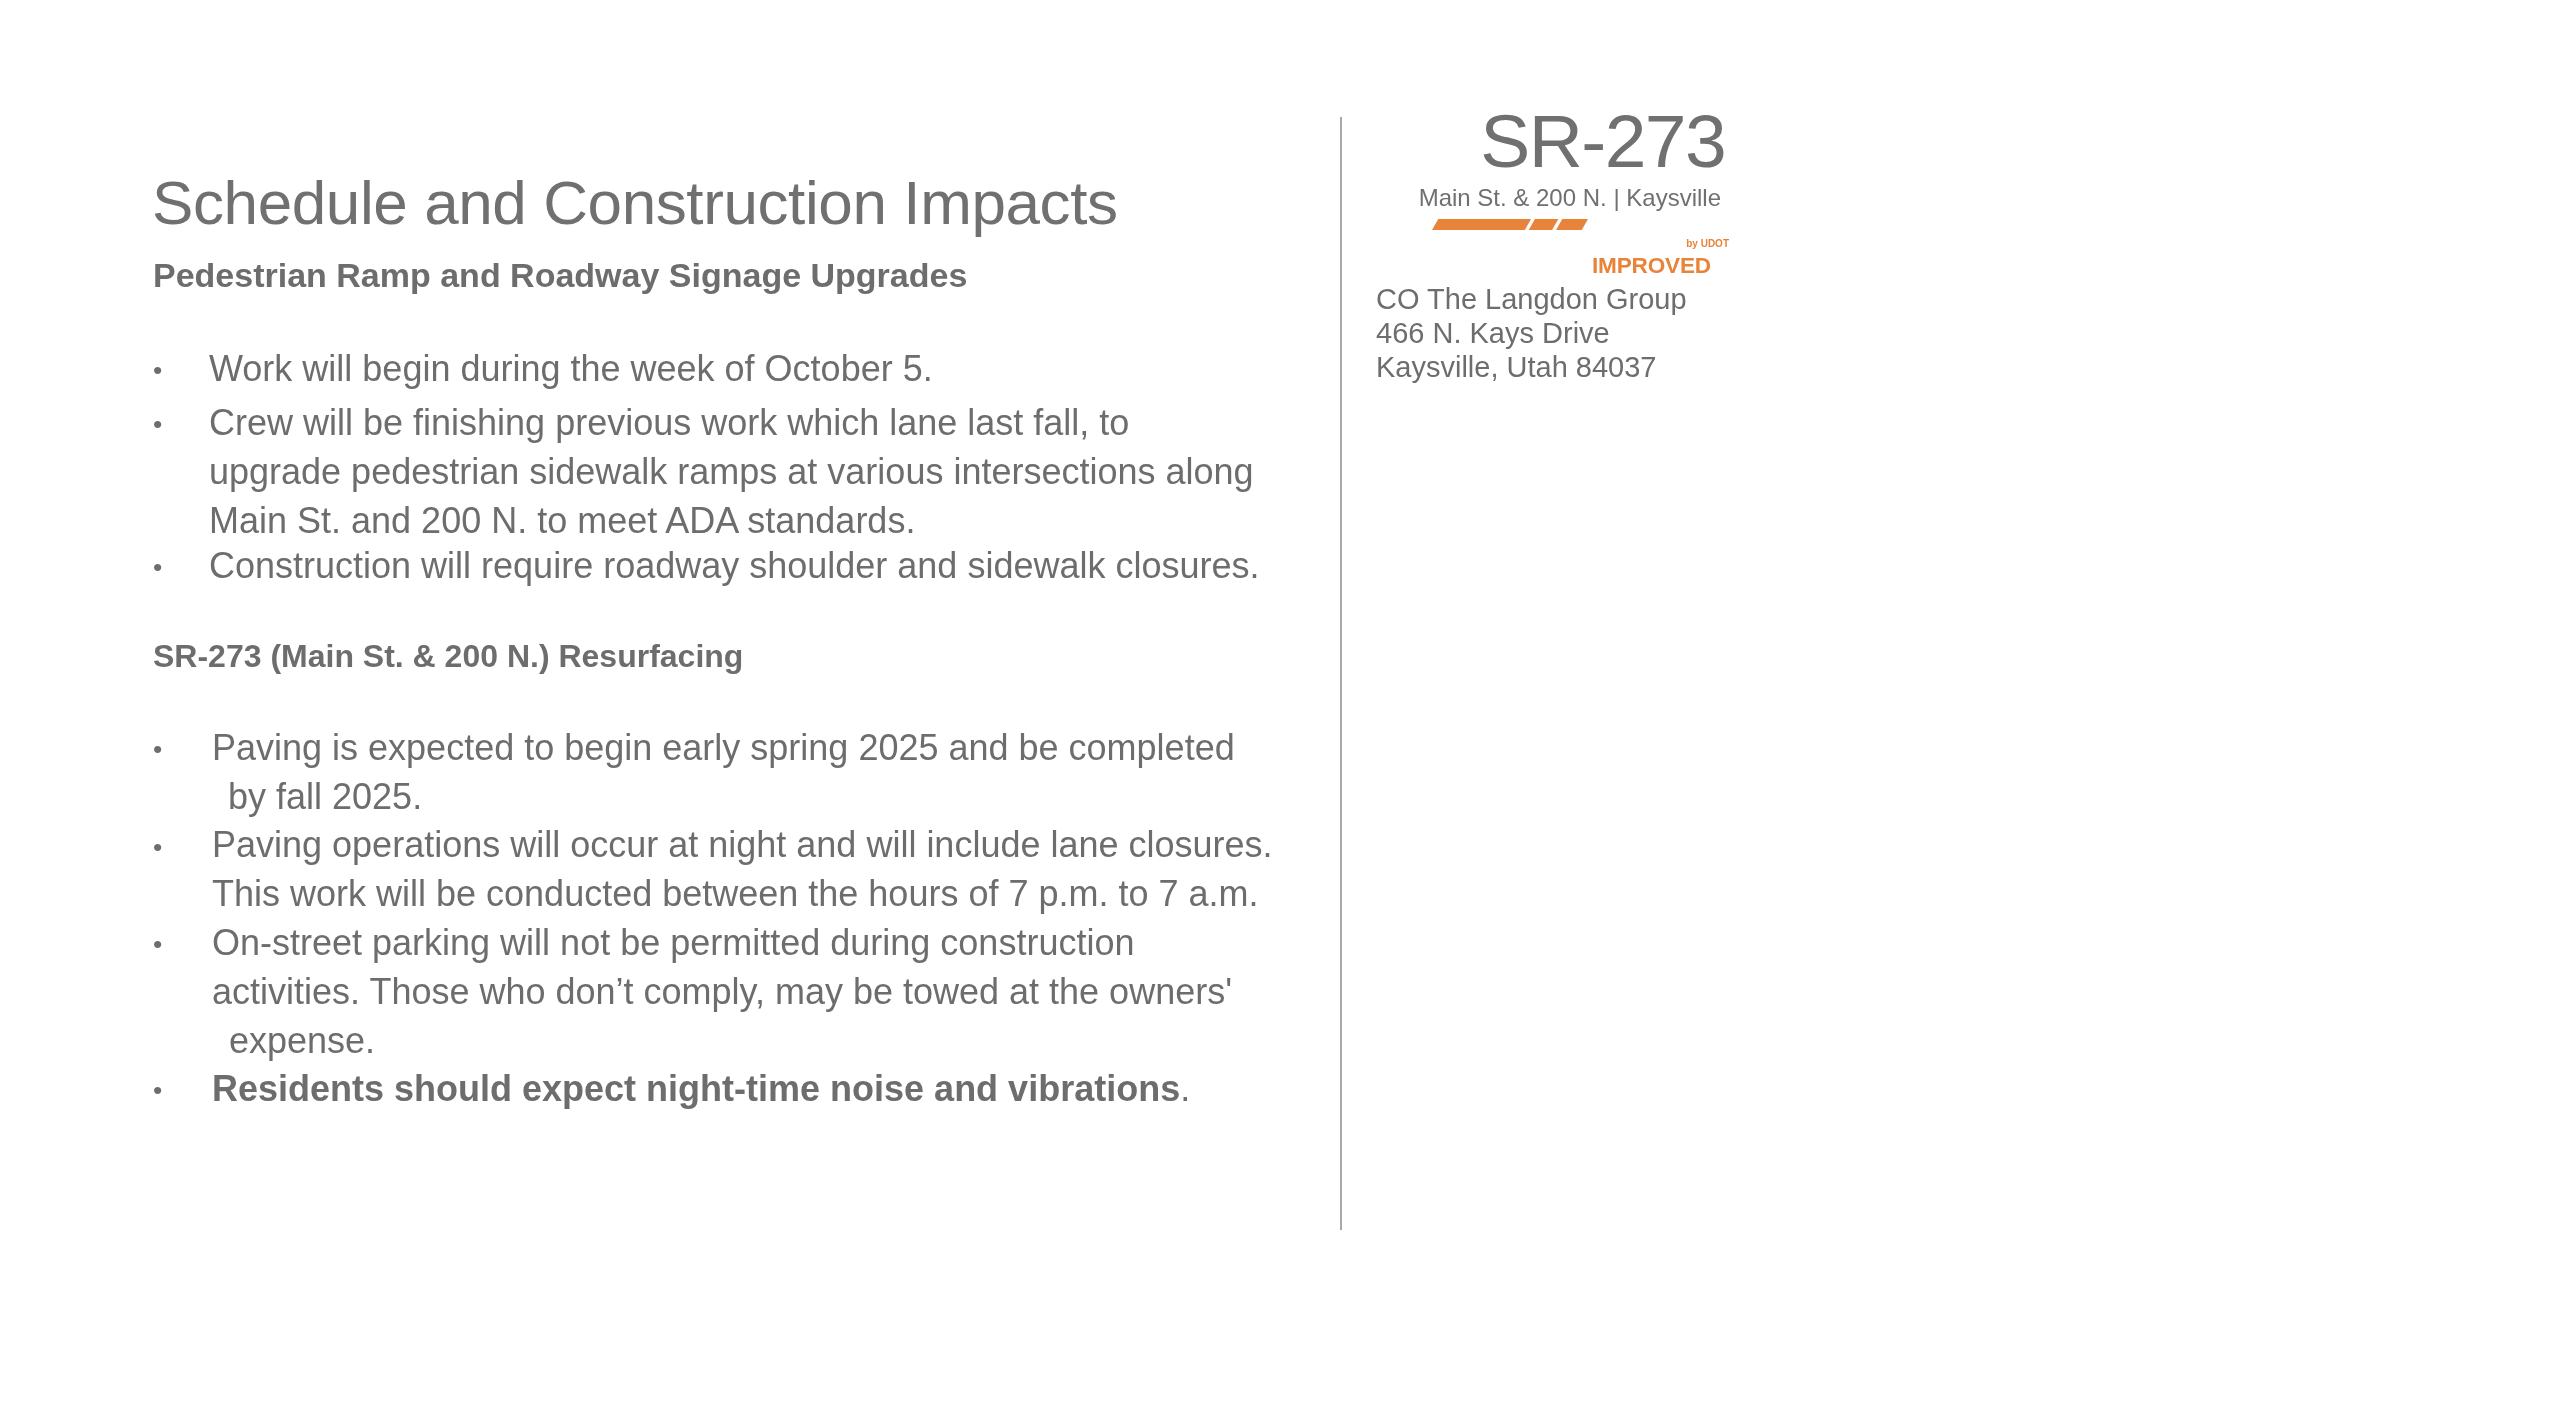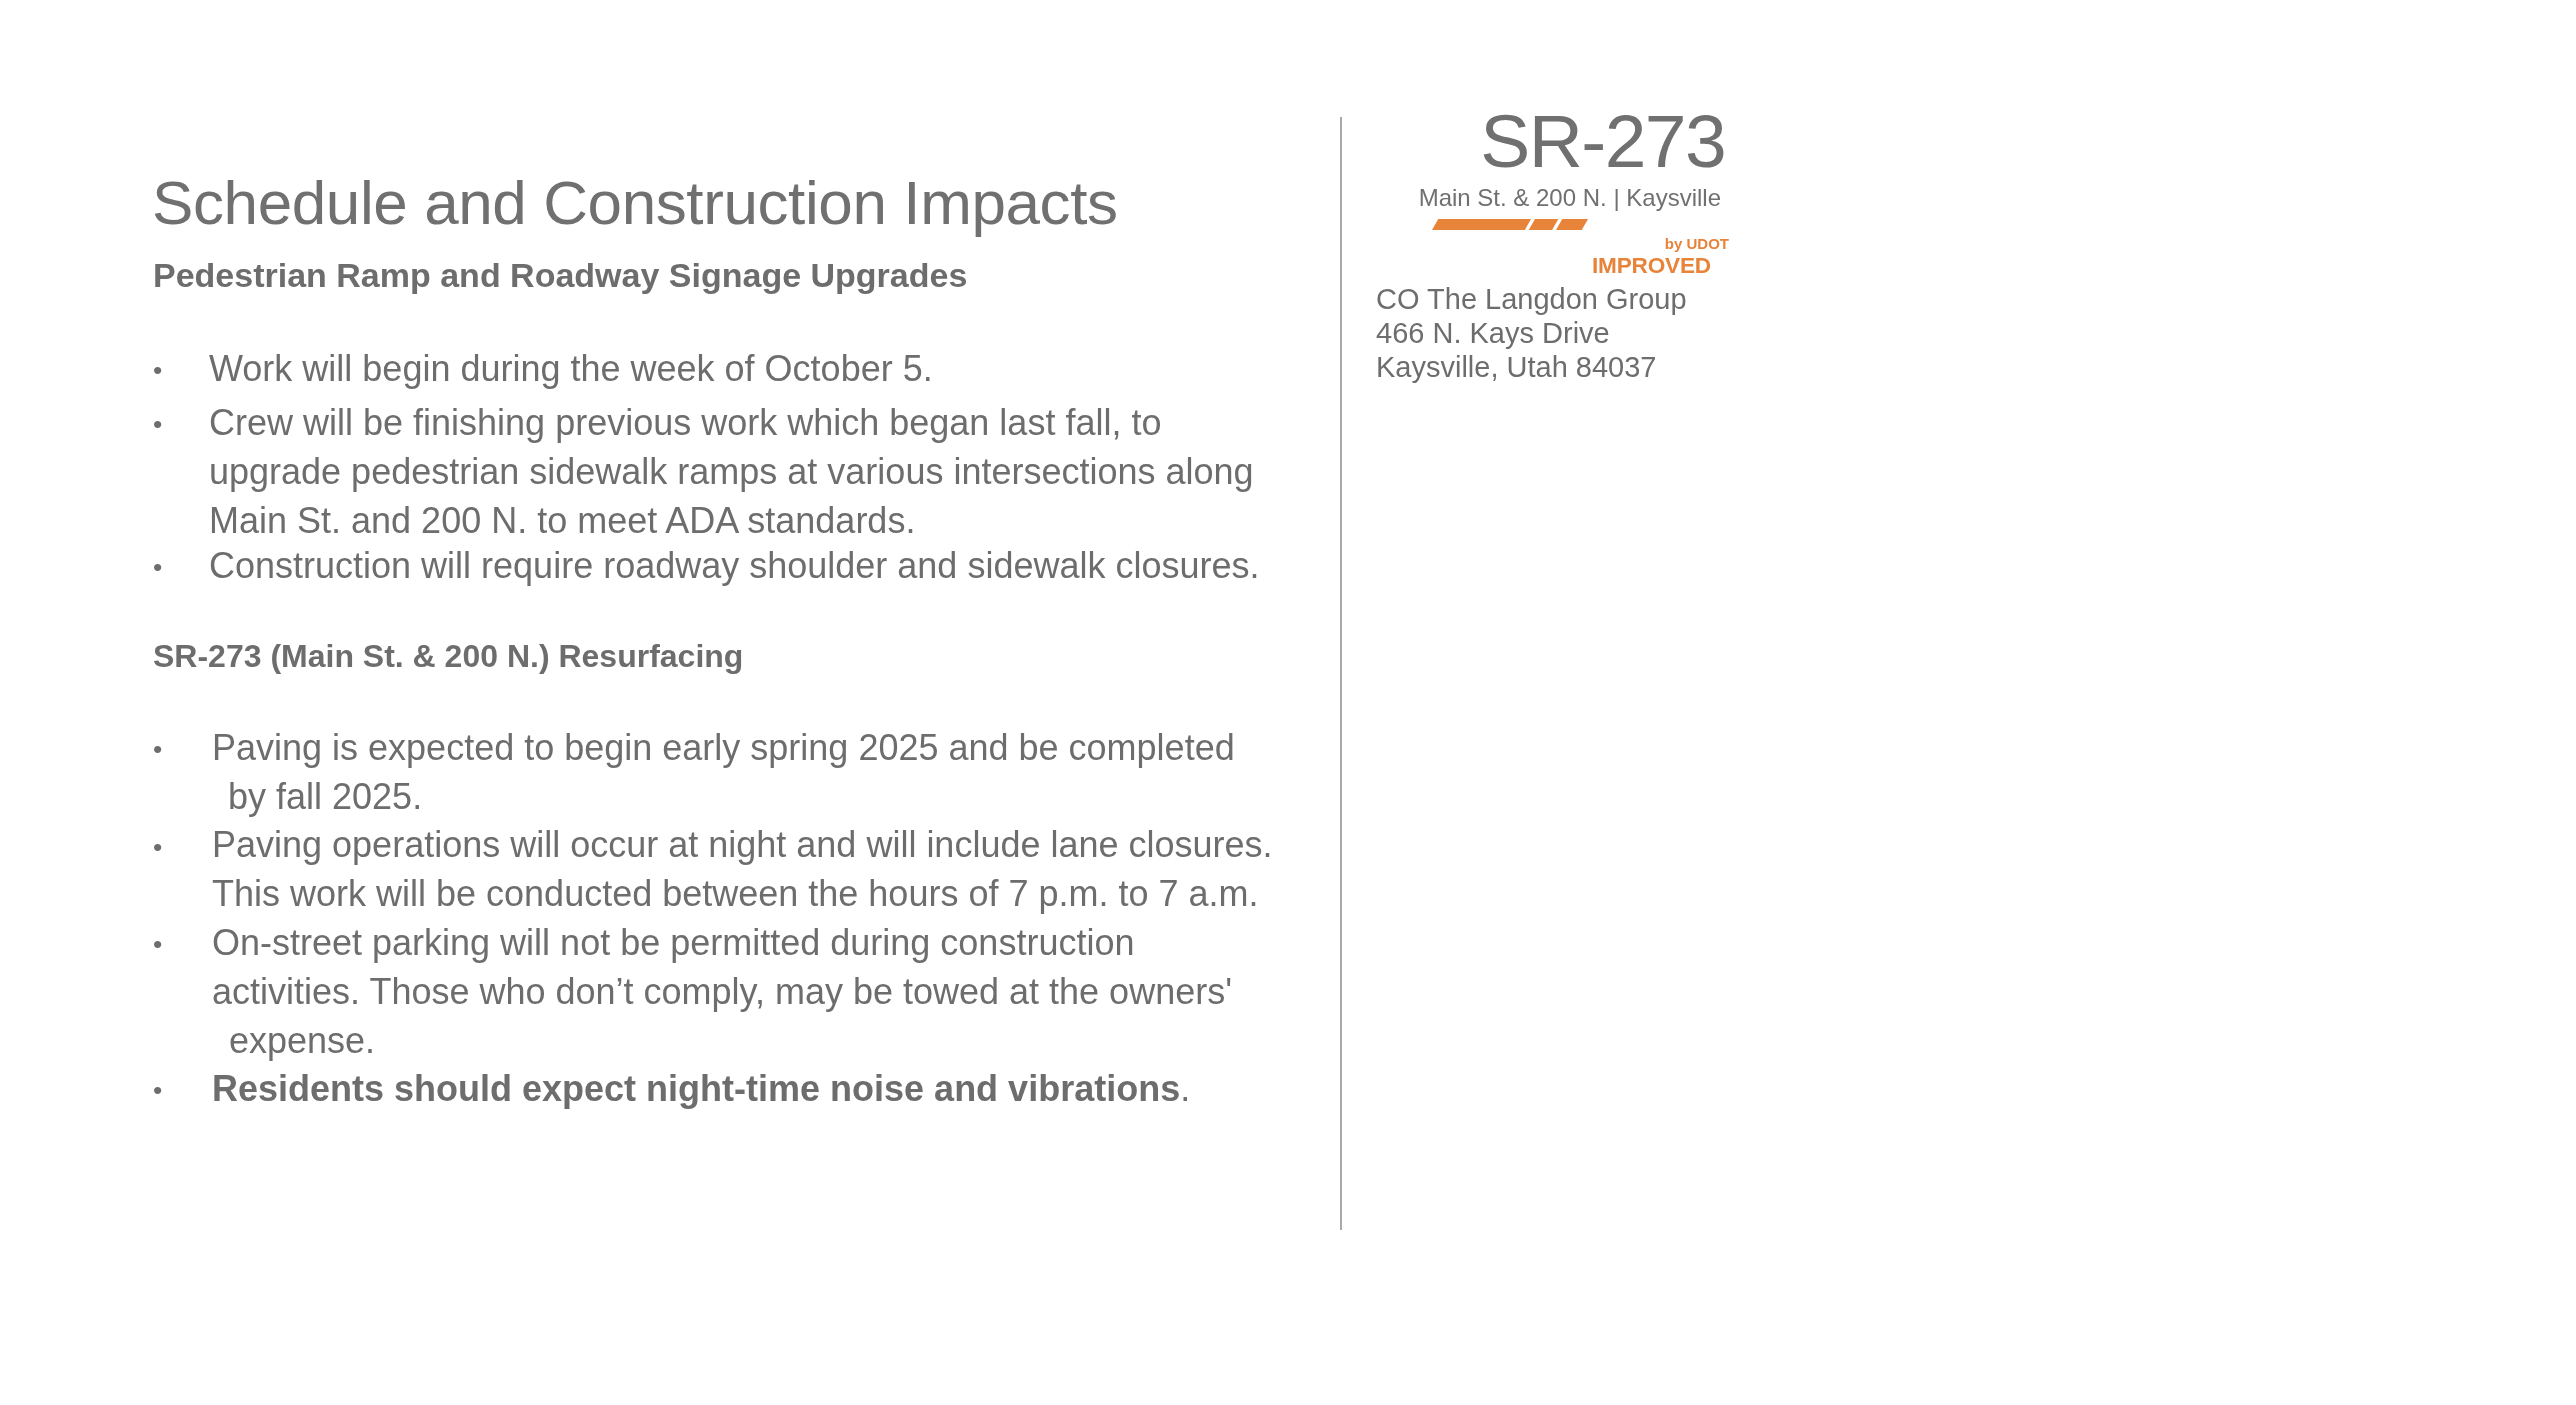--- a/index.html
+++ b/index.html
@@ -10,35 +10,35 @@
   .subtitle { left: 153px; top: 255px; font-size: 34px; line-height: 41px; font-weight: bold; color: #6d6d6d; }
   .sec2-head { left: 153px; top: 636px; font-size: 32px; line-height: 41px; font-weight: bold; color: #6d6d6d; }
   .line { font-size: 36px; line-height: 41px; color: #6d6d6d; }
   .bullet { font-size: 26.5px; line-height: 41px; color: #6d6d6d; }
   .b { font-weight: bold; }
   .divider { left: 1340px; top: 117px; width: 1.6px; height: 1113px; background: #a9a9a9; }
   .logo-main { right: 851px; top: 102px; font-size: 75px; line-height: 78px; color: #707070; letter-spacing: -1.6px; text-align: right; margin-left: 21px; }
   .logo-sub { right: 855px; top: 184px; font-size: 24px; line-height: 28px; color: #707070; text-align: right; }
   .logo-bar { left: 1432px; top: 219px; height: 11px; }
   .logo-improved { left: 1592px; top: 214px; font-size: 22.6px; line-height: 23.4px; font-weight: bold; color: #e8833a; letter-spacing: -0.2px; margin-top: 40px; }
-  .logo-by { right: 847px; top: 237px; font-size: 15px; line-height: 14px; font-weight: bold; color: #e8833a; text-align: right; }
+  .logo-by { right: 847px; top: 237px; font-size: 10px; line-height: 14px; font-weight: bold; color: #e8833a; text-align: right; }
   .addr { left: 1376px; font-size: 29px; line-height: 34px; color: #6d6d6d; }
 </style>
 </head>
 <body>
 
 <div class="abs title">Schedule and Construction Impacts</div>
 <div class="abs subtitle">Pedestrian Ramp and Roadway Signage Upgrades</div>
 
 <div>
   <div class="abs bullet" style="left:153px; top:350px;">•</div>
   <div class="abs line" style="left:209px; top:348px;">Work will begin during the week of October 5.</div>
 
   <div class="abs bullet" style="left:153px; top:404px;">•</div>
-  <div class="abs line" style="left:209px; top:402px;">Crew will be finishing previous work which began last fall, to</div>
+  <div class="abs line" style="left:209px; top:402px;">Crew will be finishing previous work which lane last fall, to</div>
   <div class="abs line" style="left:209px; top:451px;">upgrade pedestrian sidewalk ramps at various intersections along</div>
   <div class="abs line" style="left:209px; top:500px;">Main St. and 200 N. to meet ADA standards.</div>
 
   <div class="abs bullet" style="left:153px; top:547px;">•</div>
   <div class="abs line" style="left:209px; top:545px;">Construction will require roadway shoulder and sidewalk closures.</div>
 </div>
 
 <div class="abs sec2-head">SR-273 (Main St. &amp; 200 N.) Resurfacing</div>
 
 <div>

